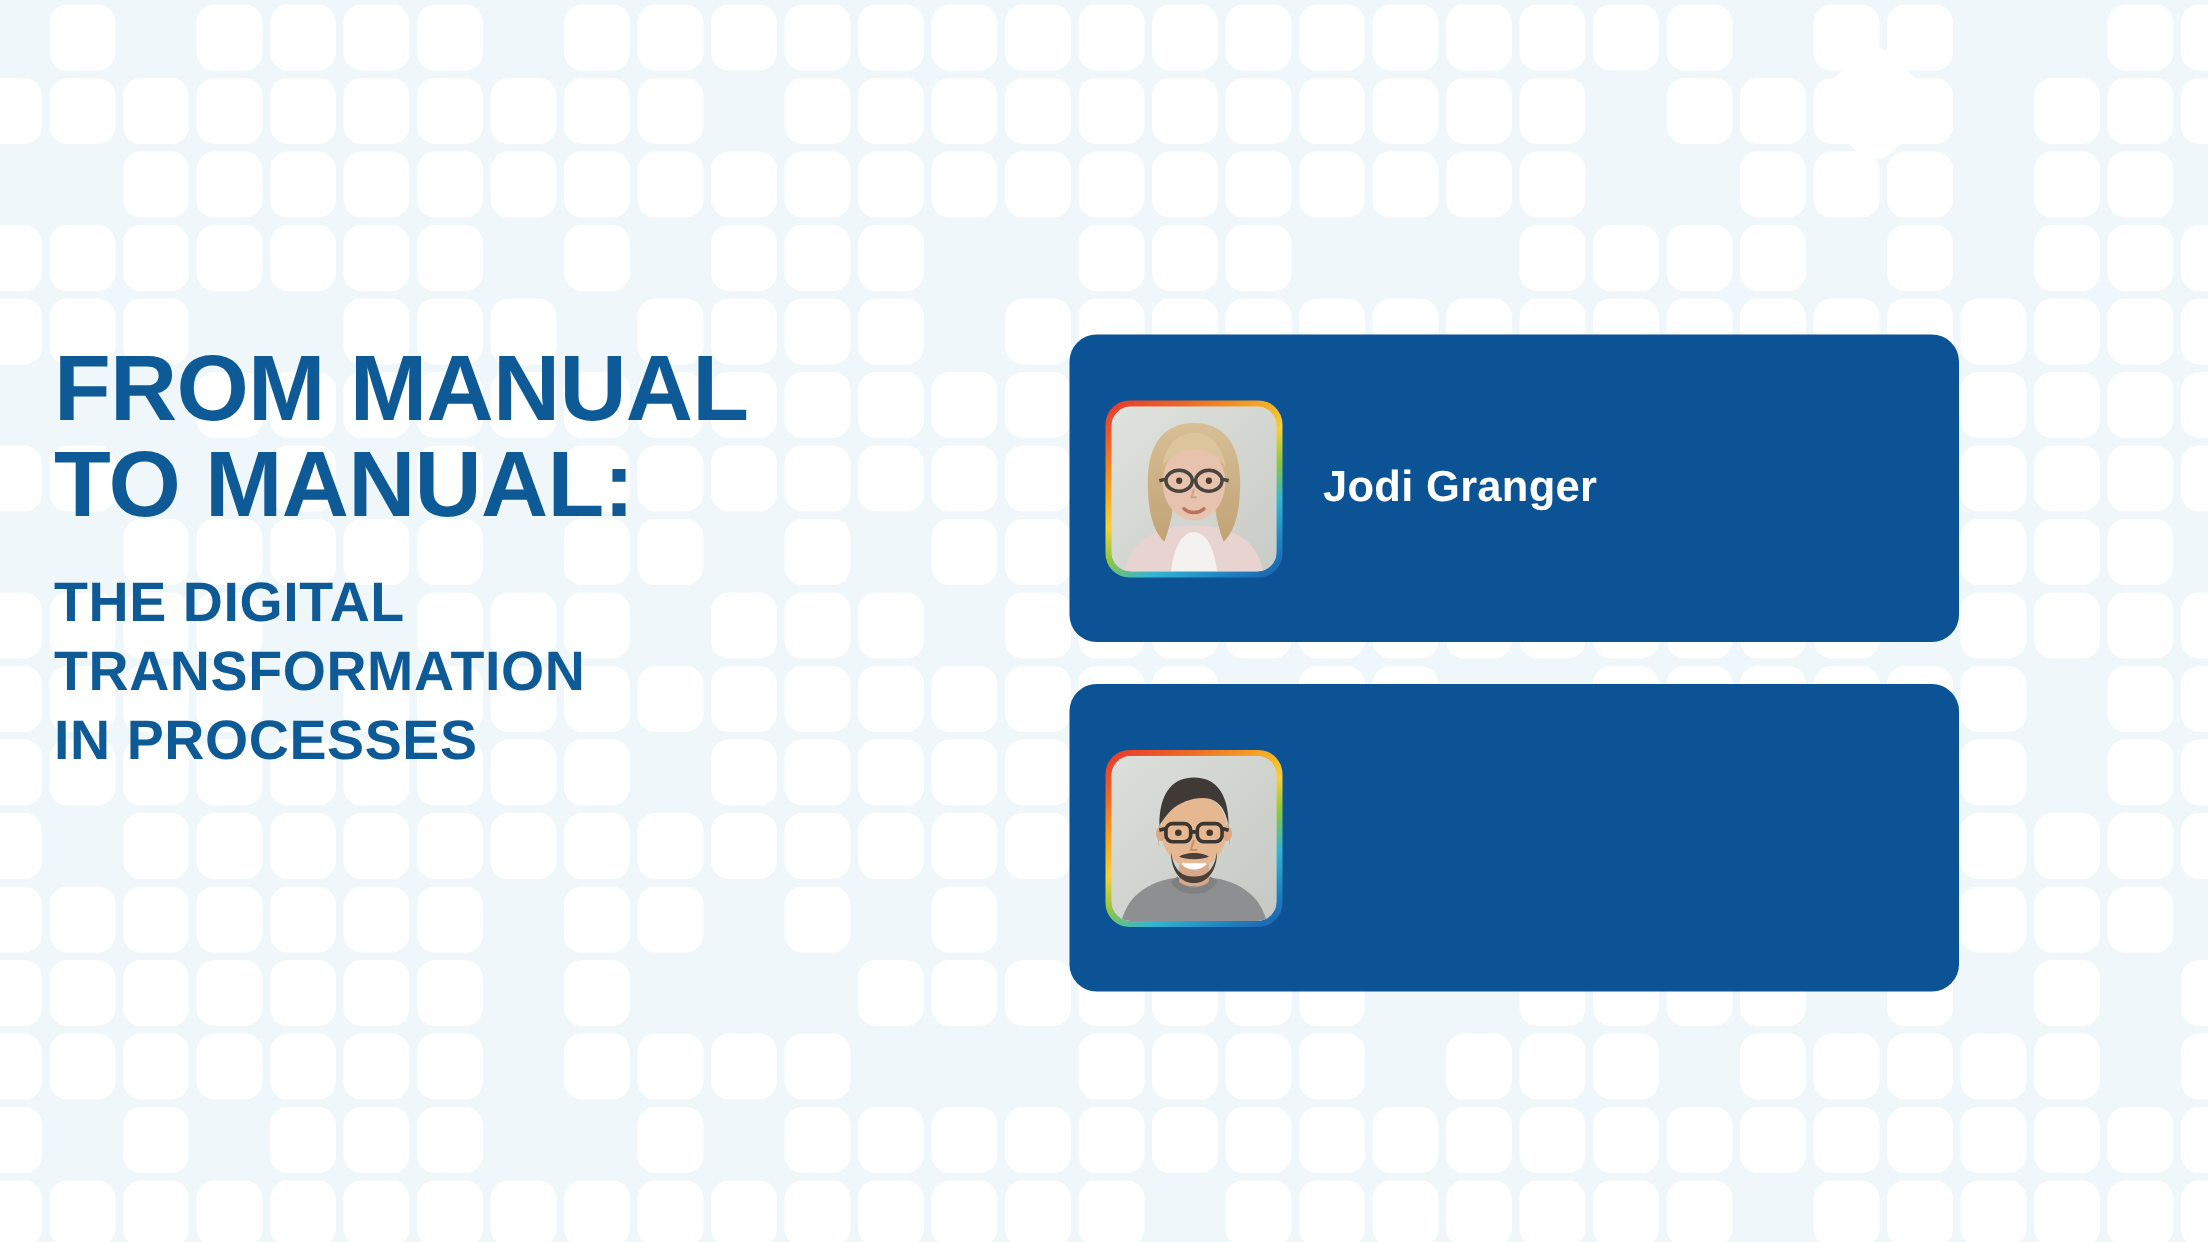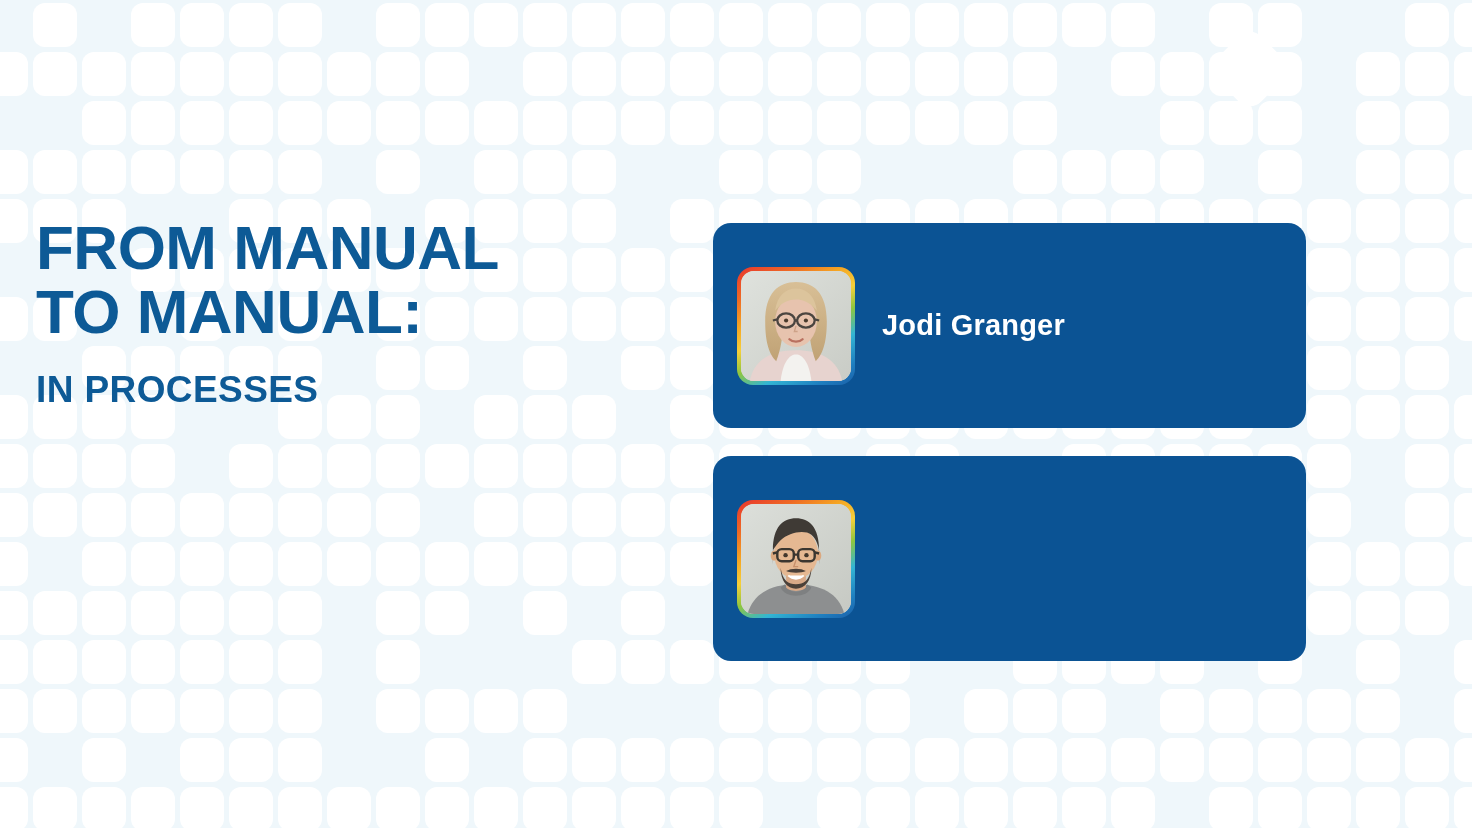--- a/index.html
+++ b/index.html
@@ -67,21 +67,21 @@
     letter-spacing: 0.5px;
     font-family: "Liberation Sans", sans-serif;
     transform: scaleX(0.93);
     transform-origin: left center;
   }
 
   
   #left-col {
     position: absolute;
     left: 36px;
-    top: 216px;
+    top: 228px;
     width: 640px;
     z-index: 4;
   }
   #headline {
     color: #0d5a96;
     font-size: 62px;
     font-weight: bold;
     line-height: 1.04;
     letter-spacing: -0.5px;
     margin: 0;
@@ -603,20 +603,22 @@
       <div class="bg-diamond" style="left: 1219px; top: 38px;"></div>
     </div>
 
 
   <div id="left-col">
     <h1 id="headline">
       <span class="headline-line">FROM MANUAL</span>
       <span class="headline-line">TO MANUAL:</span>
     </h1>
     <h2 id="subhead">
+      <span class="subhead-line">THE DIGITAL</span>
+      <span class="subhead-line">TRANSFORMATION</span>
       <span class="subhead-line">IN PROCESSES</span>
     </h2>
   </div>
 
   <div class="speaker-card" id="speaker-card-0">
     <div class="avatar-frame">
       <div class="avatar-photo">
         <svg viewBox="0 0 100 100" preserveAspectRatio="xMidYMid slice">
           <defs>
             <linearGradient id="bgJ" x1="0" y1="0" x2="1" y2="1">

